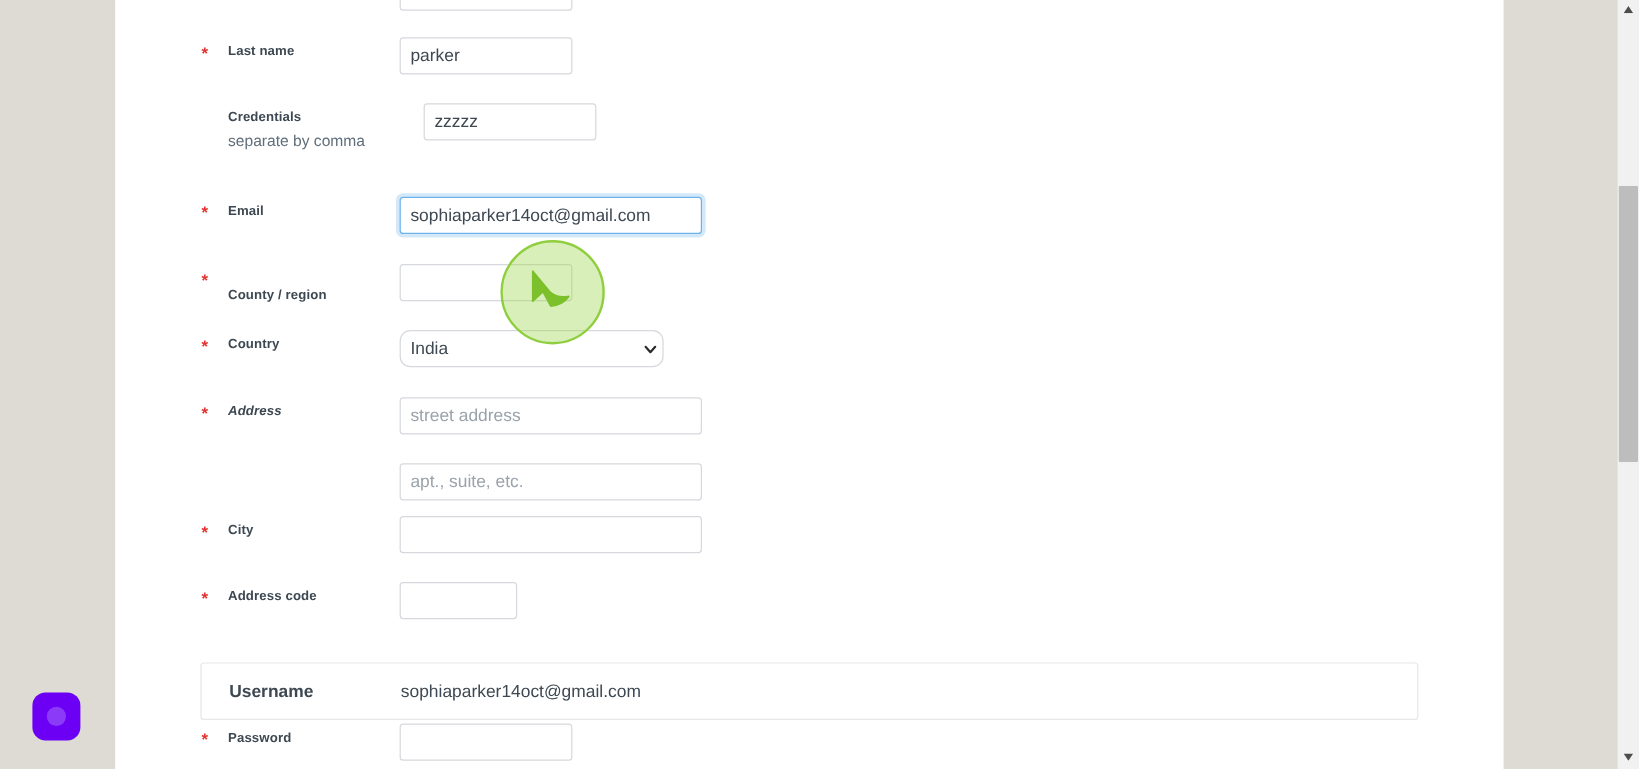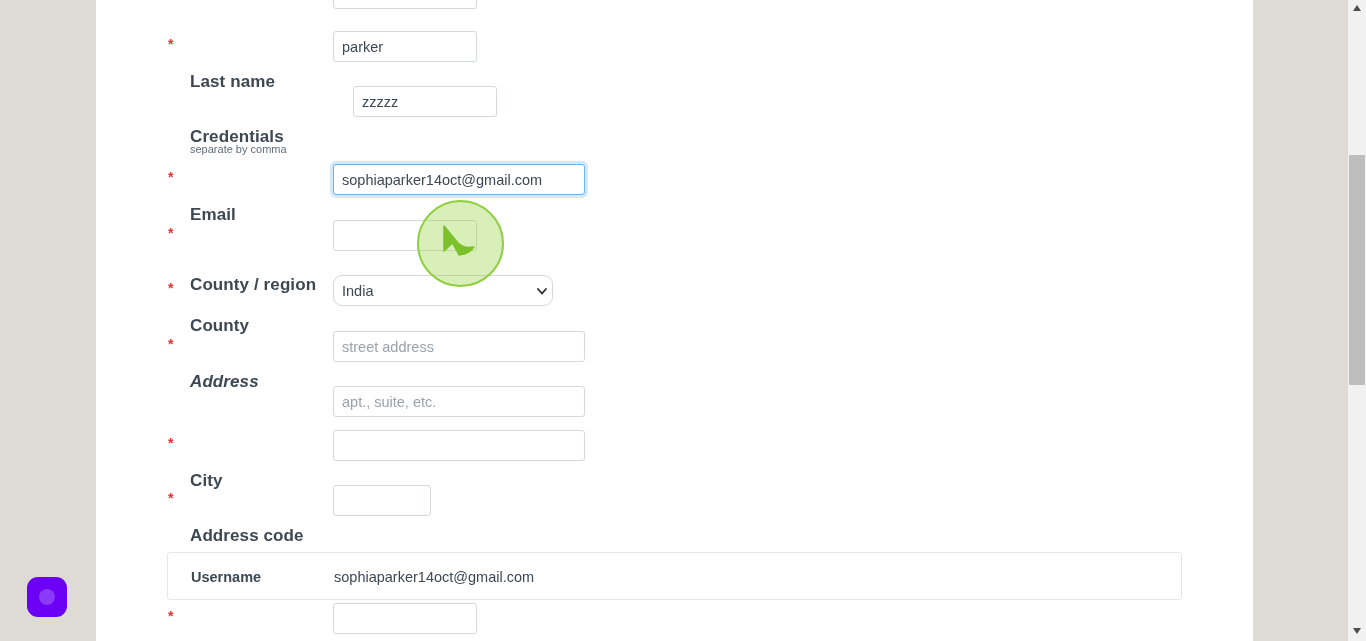--- a/index.html
+++ b/index.html
@@ -42,36 +42,34 @@
     color: #e3342f;
     font-size: 14px;
     line-height: 14px;
     font-weight: 700;
     font-family: "Liberation Sans", sans-serif;
   }
   .field-label {
     position: absolute;
     left: 94px;
     color: #3d4852;
-    font-size: 17px;
+    font-size: 11px;
     font-weight: 700;
     line-height: 18px;
     white-space: nowrap;
     letter-spacing: 0.1px;
-    margin-top: 39px;
   }
   .field-hint {
     position: absolute;
     left: 94px;
     color: #606f7b;
-    font-size: 11px;
+    font-size: 13px;
     font-weight: 400;
     line-height: 15px;
     white-space: nowrap;
-    margin-top: 32px;
   }
 
   .txt-input {
     position: absolute;
     left: 237px;
     height: 31px;
     border: 1px solid #d5d8dc;
     border-radius: 3px;
     background: #ffffff;
     color: #3d4852;
@@ -244,21 +242,21 @@
           <span class="field-label" style="top: 1px;">Email</span>
           <input type="text" class="txt-input w-wide is-focused" autofocus="" placeholder="" value="sophiaparker14oct@gmail.com" style="top: -2px;">
         </div>
         <div class="form-row" style="top: 222px;">
           <span class="req-star" style="top: 4px;">*</span>
           <span class="field-label" style="top: 15px;">County / region</span>
           <input type="text" class="txt-input w-narrow" placeholder="" style="top: -2px;">
         </div>
         <div class="form-row" style="top: 277px;">
           <span class="req-star" style="top: 4px;">*</span>
-          <span class="field-label" style="top: 1px;">County</span>
+          <span class="field-label" style="top: 1px;">Country</span>
           <select class="sel-input" style="top: -2px; border-radius: 9px;"><option>India</option></select>
           <span class="sel-chevron" style="top: 8px;">
             <svg viewBox="0 0 12 12" width="12" height="12">
               <path d="M2 4 L6 8.5 L10 4" fill="none" stroke="#2b2b2b" stroke-width="1.8" stroke-linecap="round" stroke-linejoin="round"></path>
             </svg>
           </span>
         </div>
         <div class="form-row" style="top: 333px;">
           <span class="req-star" style="top: 4px;">*</span>
           <span class="field-label" style="top: 1px; font-style: italic;">Address</span>

